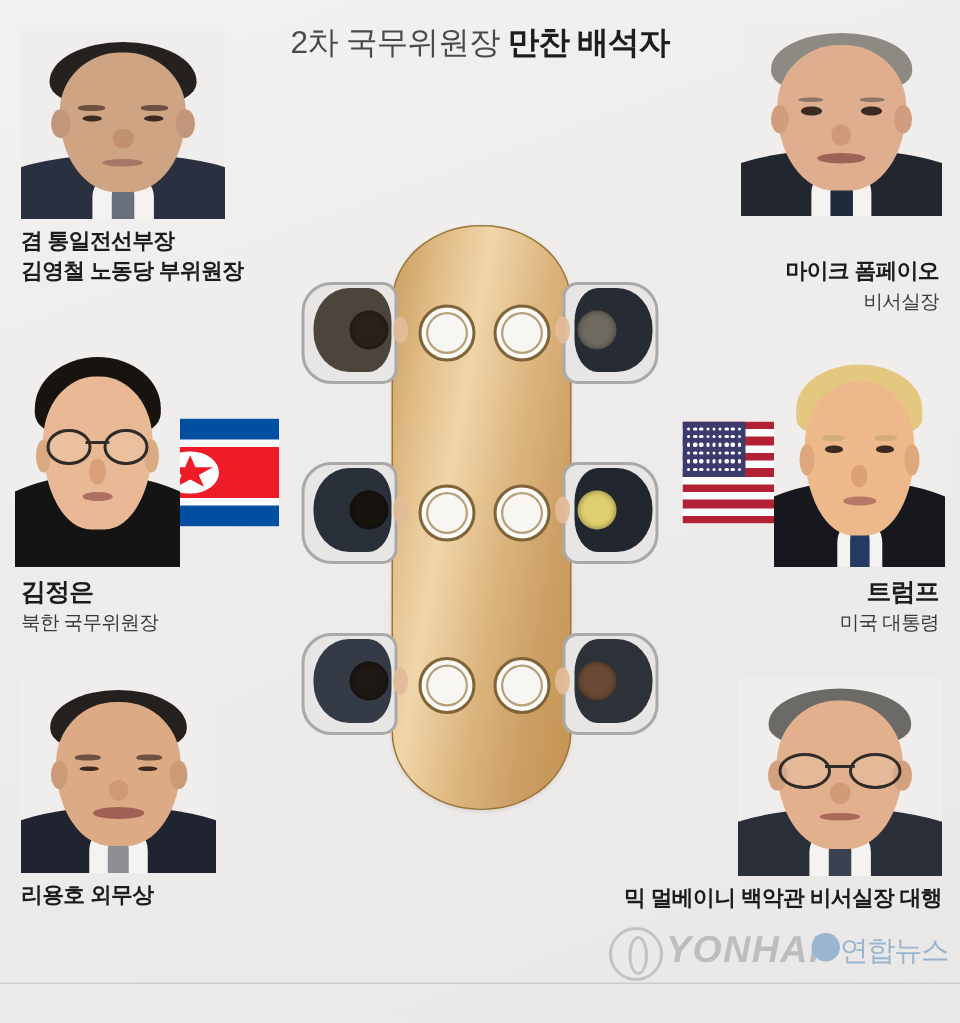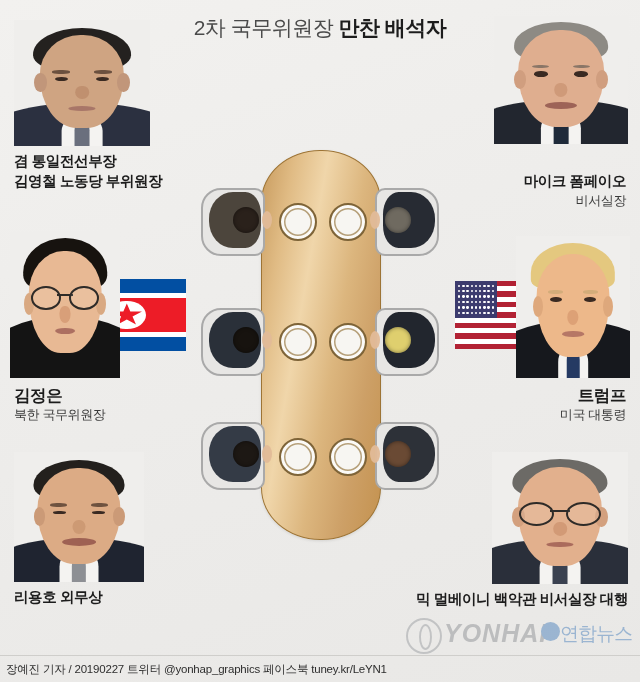--- a/index.html
+++ b/index.html
@@ -623,15 +623,14 @@
   </div>
 
   <div class="watermark">
     <div class="wm-globe"></div>
     <div class="wm-text">YONHAP</div>
     <div class="wm-kr-badge"></div>
     <div class="wm-kr">연합뉴스</div>
   </div>
 
   <div class="footer-rule"></div>
-  <div class="footer">장예진 기자 / 20190227 트위터 @yonhap_graphics 페이스북 tuney.kr/LeYN1</div>
 
 </div>
 
 </body></html>

